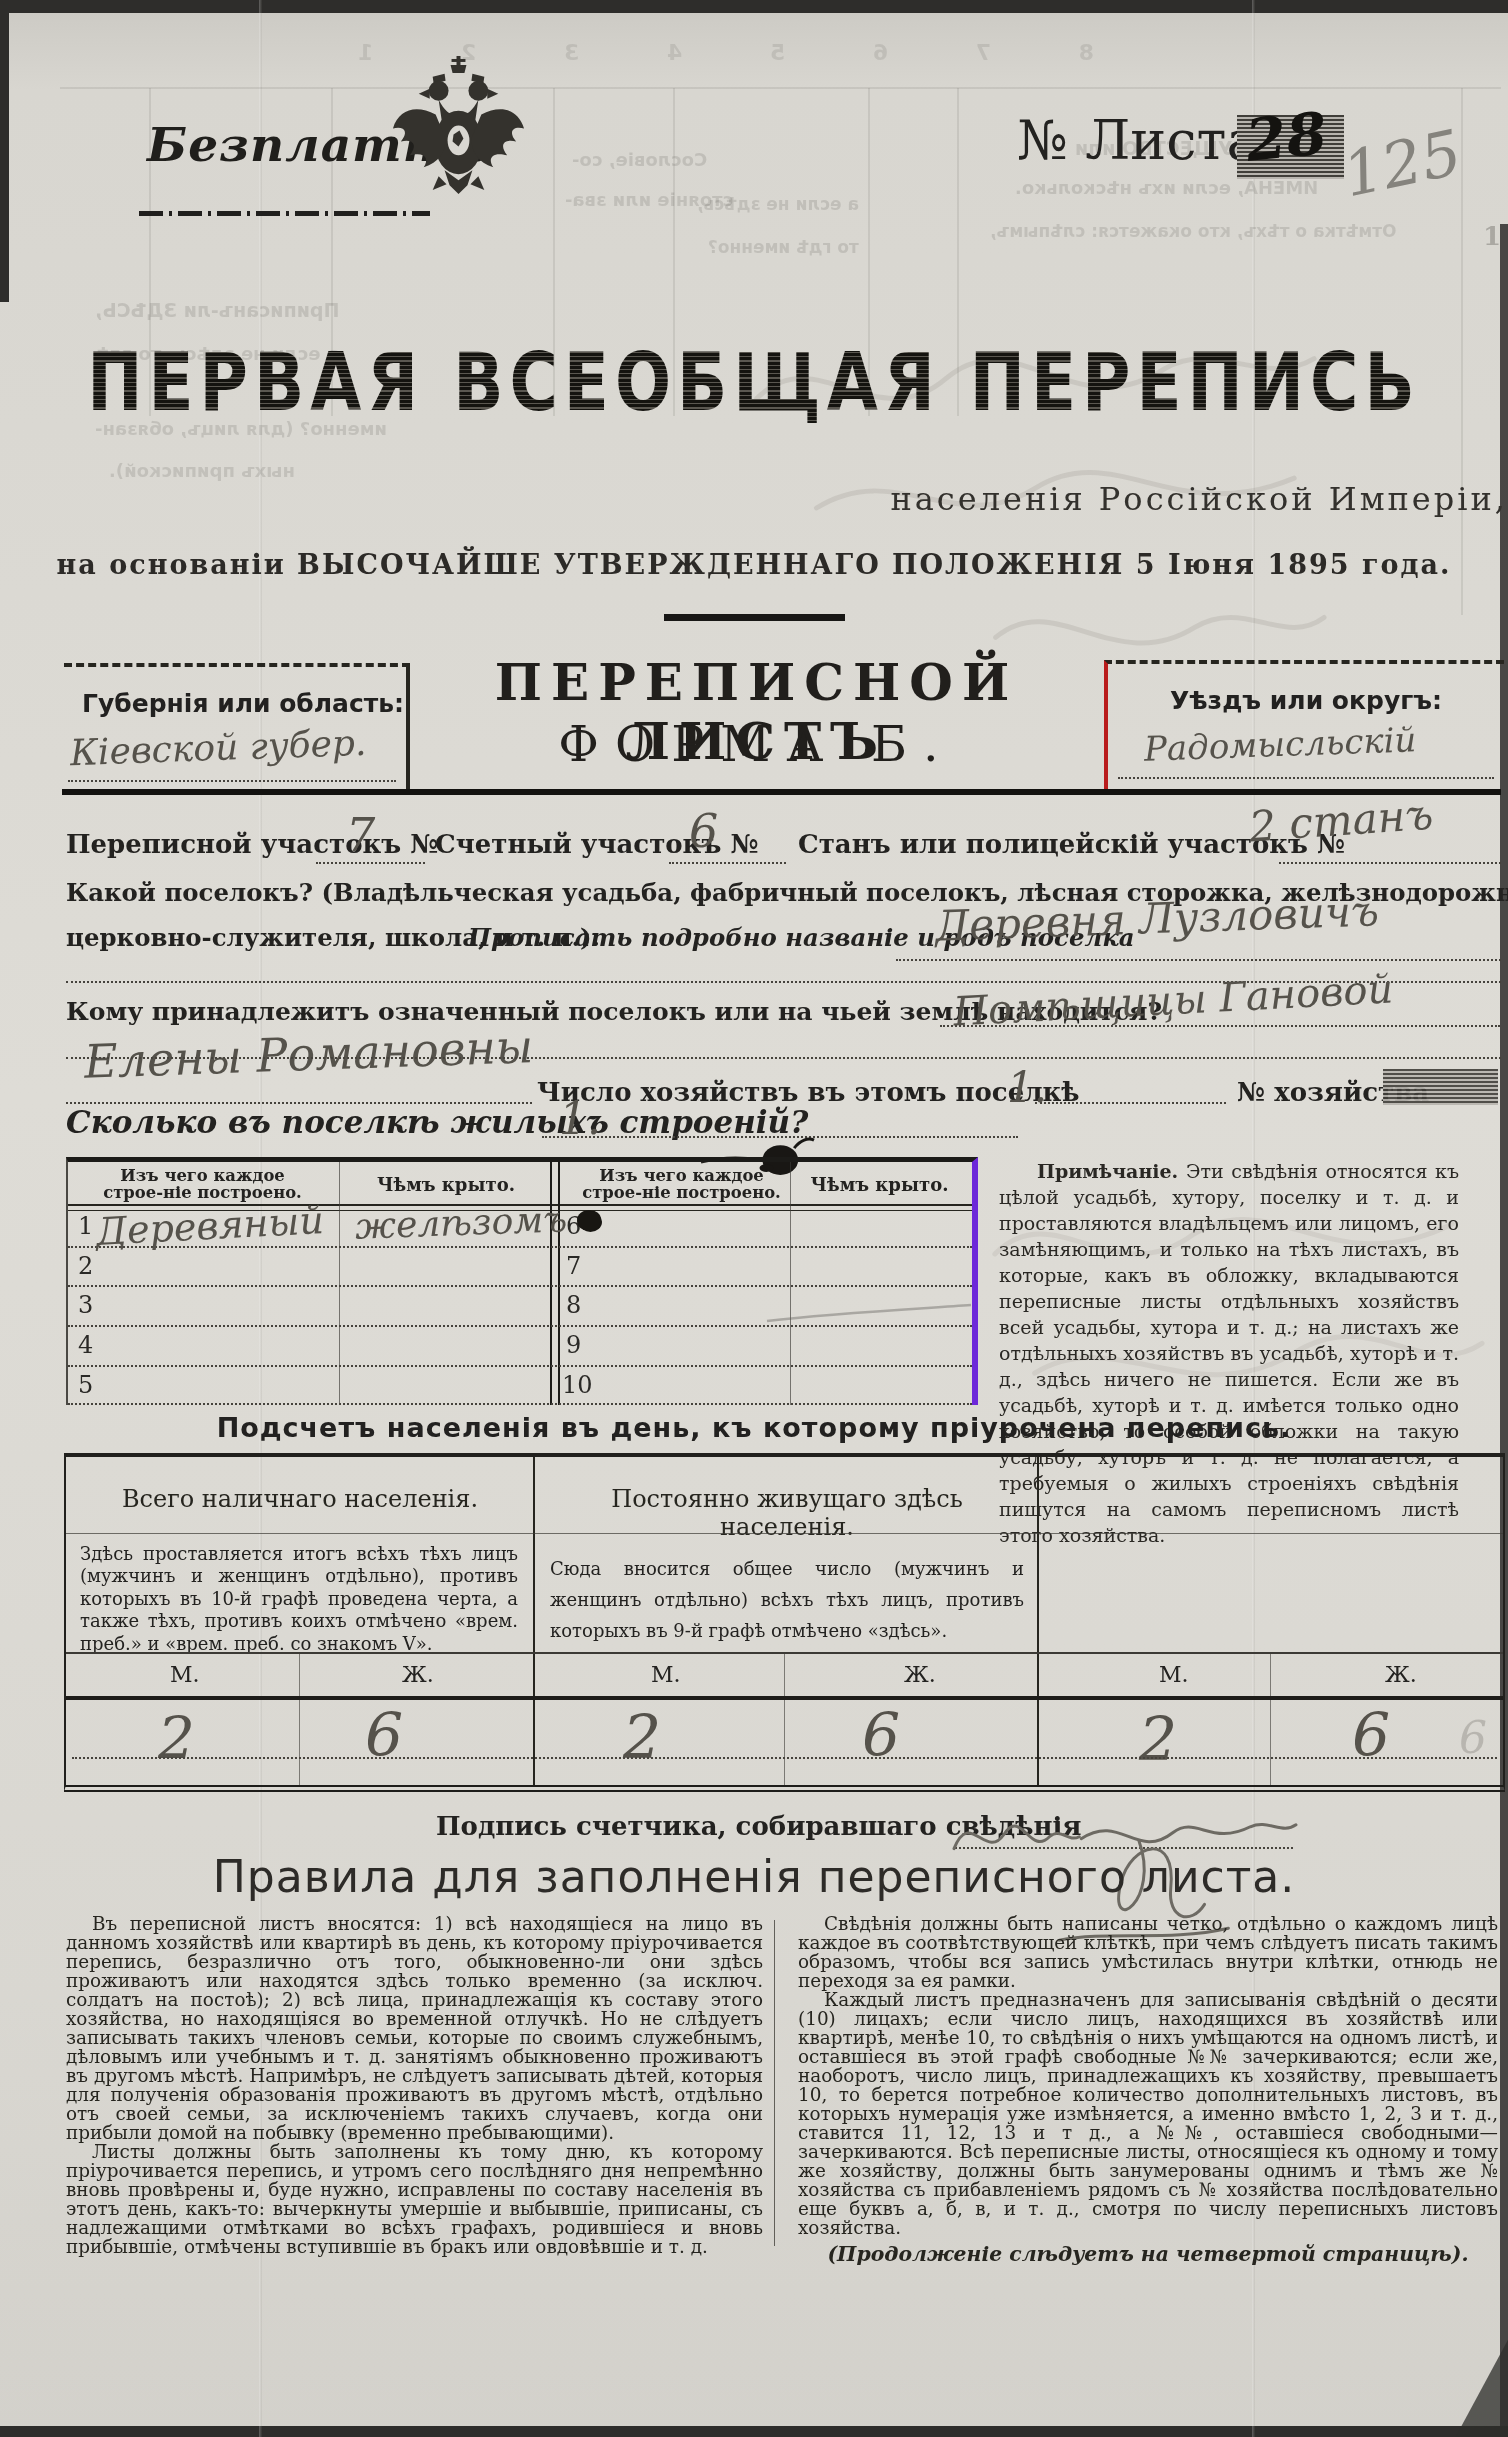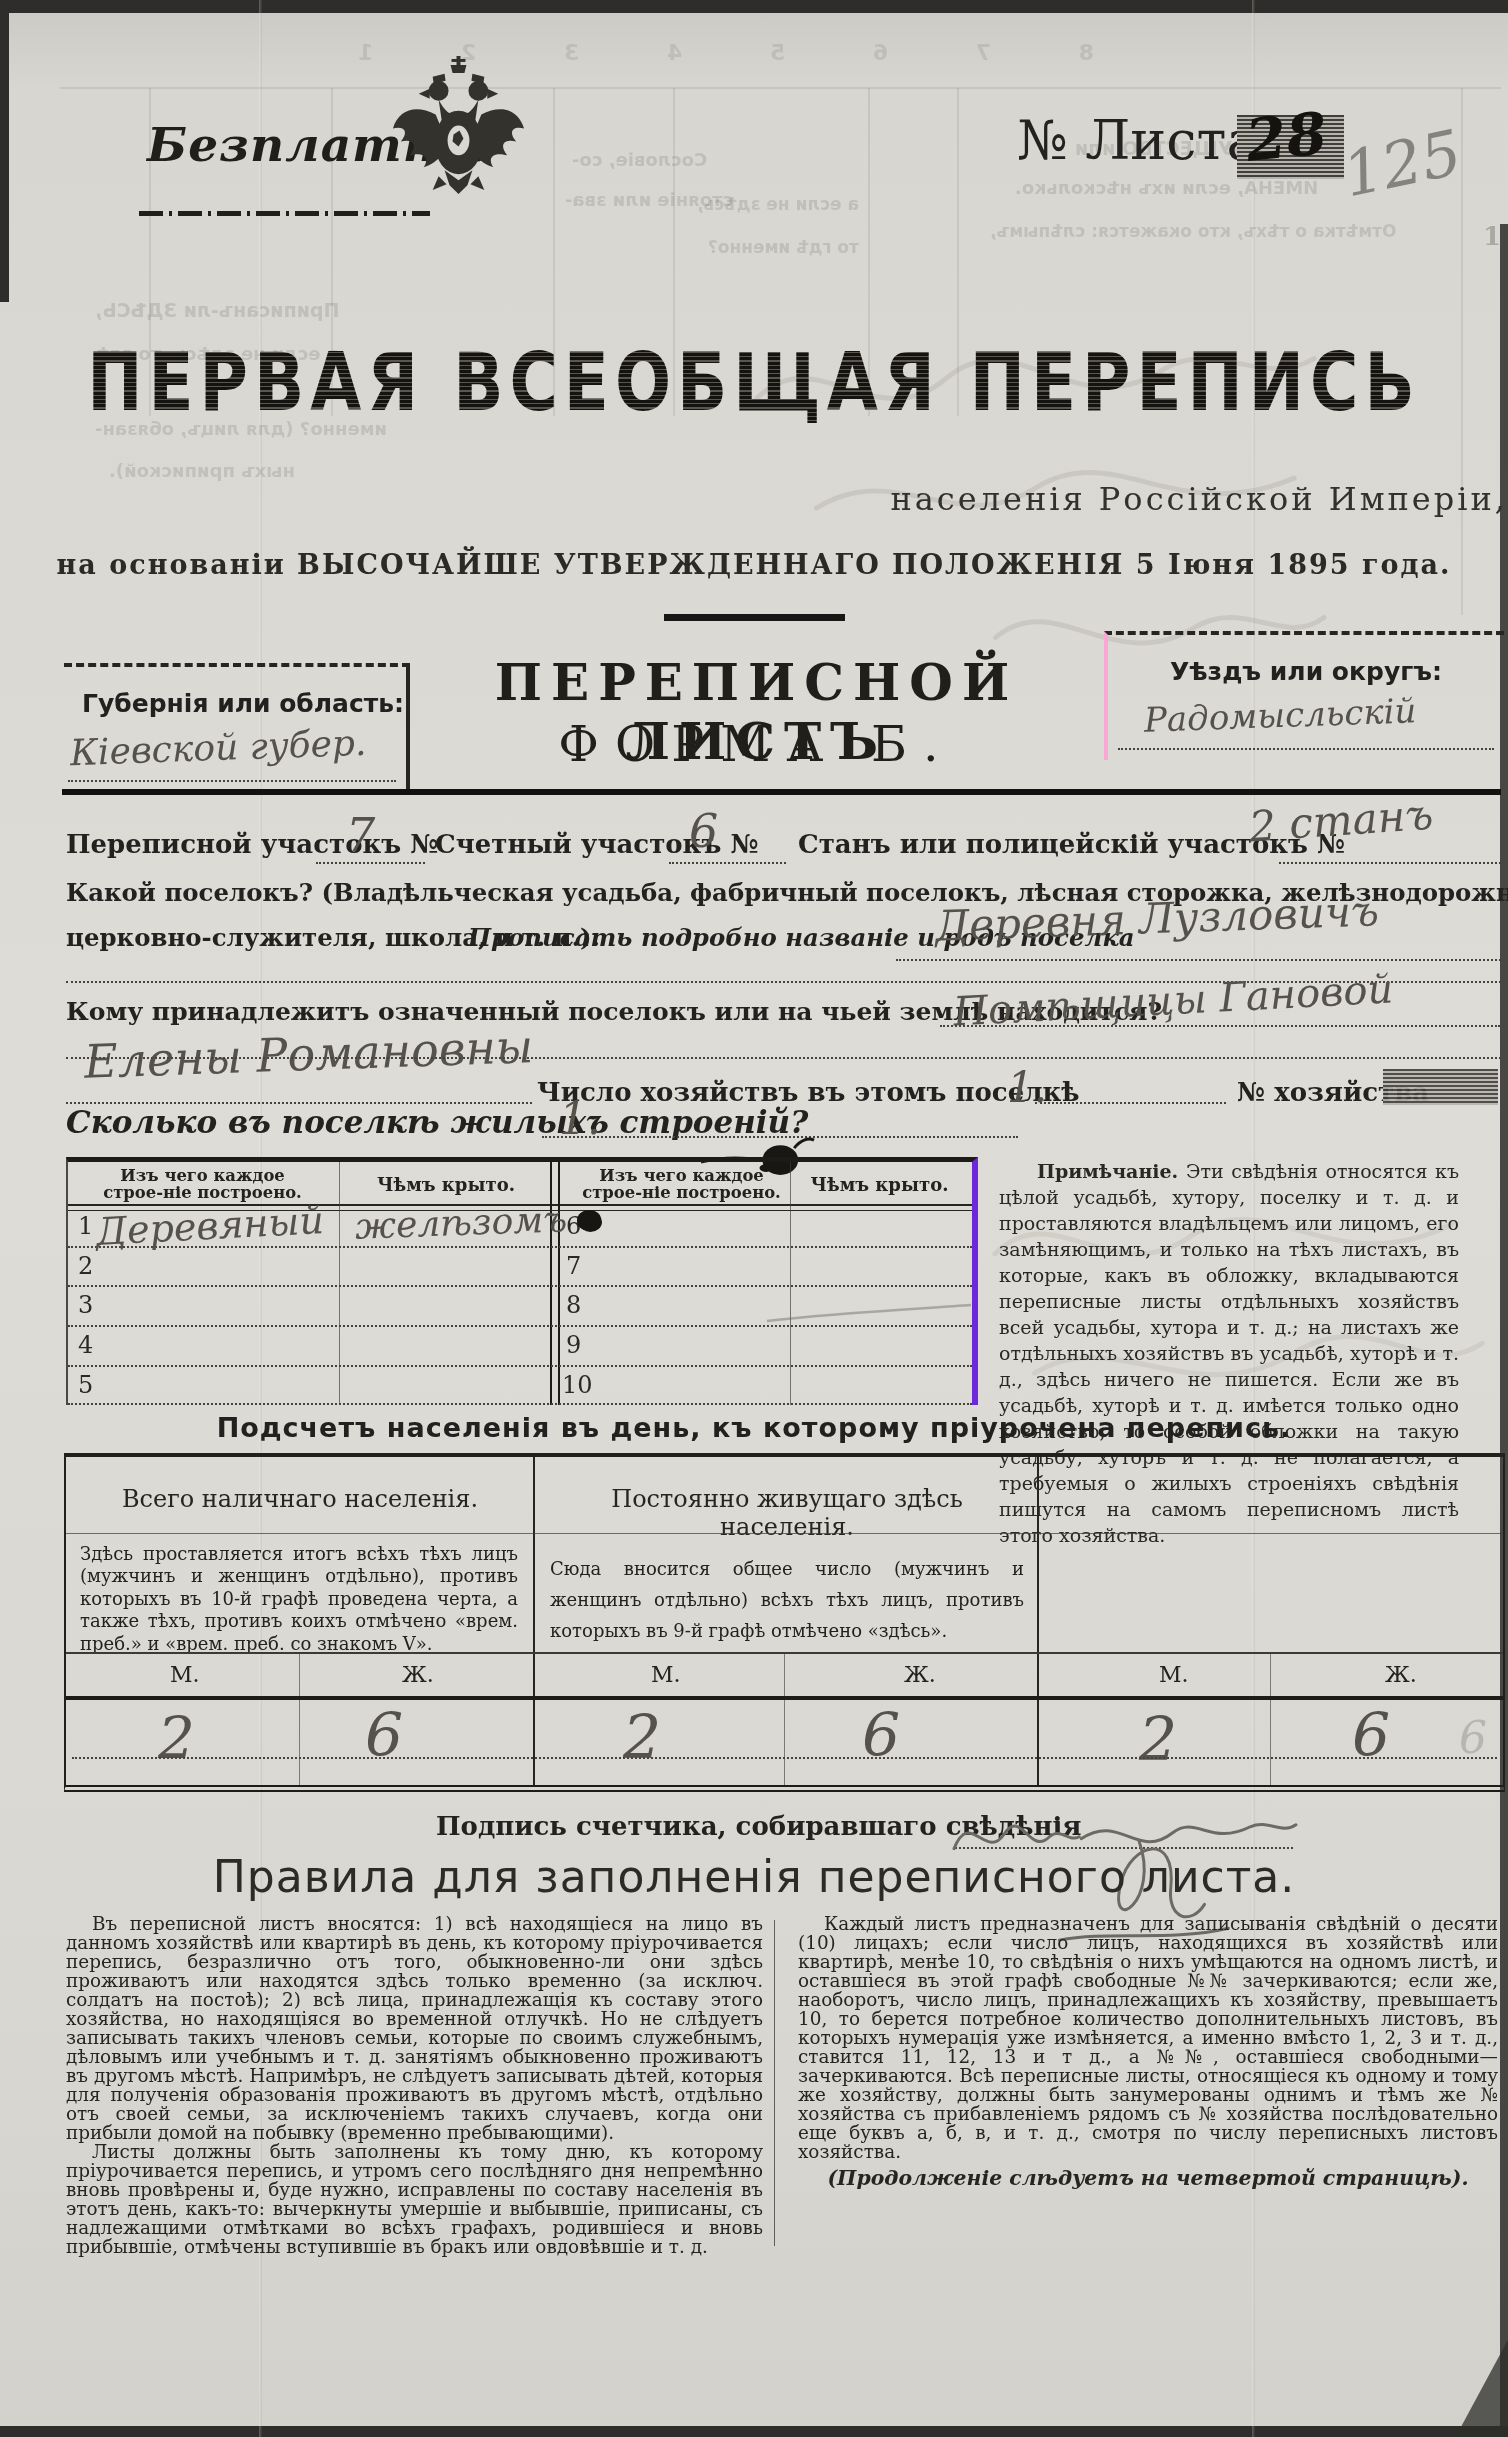--- a/index.html
+++ b/index.html
@@ -118,21 +118,21 @@
 <div class="abs ser" style="left:0;top:549px;width:100%;text-align:center;font-size:27px;font-weight:bold;letter-spacing:2px;color:#2c2a27">на основаніи ВЫСОЧАЙШЕ УТВЕРЖДЕННАГО ПОЛОЖЕНІЯ 5 Іюня 1895 года.</div>
 <div class="abs" style="left:664px;top:614px;width:181px;height:7px;background:#181715"></div>
 
 <div class="abs" style="left:64px;top:663px;width:342px;height:125px;border-top:4px dashed #26251f;border-right:4px solid #26251f">
   <div class="abs formlabel" style="left:18px;top:22px;font-size:25px;color:#222120">Губернія или область:</div>
   <div class="abs hw" style="left:6px;top:60px;font-size:36px;transform:rotate(-2deg)">Кіевской губер.</div>
   <div class="abs dotline" style="left:4px;top:113px;width:328px"></div>
 </div>
 <div class="abs ser" style="left:428px;top:653px;width:657px;text-align:center;font-size:50px;font-weight:bold;letter-spacing:9px;color:#211f1c">ПЕРЕПИСНОЙ ЛИСТЪ</div>
 <div class="abs ser" style="left:428px;top:716px;width:657px;text-align:center;font-size:49px;font-weight:normal;letter-spacing:16px;color:#211f1c">ФОРМА Б.</div>
-<div class="abs" style="left:1104px;top:631px;width:396px;height:125px;border-top:4px dashed #26251f;border-left:4px solid #f9a8d4">
+<div class="abs" style="left:1104px;top:660px;width:396px;height:125px;border-top:4px dashed #26251f;border-left:4px solid #b91c1c">
   <div class="abs formlabel" style="left:0;top:22px;width:100%;text-align:center;font-size:25px;color:#222120">Уѣздъ или округъ:</div>
   <div class="abs hw" style="left:36px;top:60px;font-size:34px;transform:rotate(-2deg)">Радомысльскій</div>
   <div class="abs dotline" style="left:10px;top:113px;width:376px"></div>
 </div>
 <div class="abs" style="left:62px;top:789px;width:1439px;height:6px;background:#131210"></div>
 
 <div>
   <span class="abs ser qtext" style="left:66px;top:829px;font-size:26px">Переписной участокъ №</span>
   <span class="abs hw" style="left:346px;top:808px;font-size:46px">7</span>
   <div class="abs dotline" style="left:316px;top:862px;width:109px"></div>
@@ -269,16 +269,17 @@
 </svg>
 
 <div class="abs sans" style="left:0;top:1851px;width:100%;text-align:center;font-size:44px;letter-spacing:1px;color:#2d2b28">Правила для заполненія переписного листа.</div>
 
 <div class="abs rules-col just ser" style="left:66px;top:1914px;width:697px;color:#26251f">
   <p>Въ переписной листъ вносятся: 1) всѣ находящіеся на лицо въ данномъ хозяйствѣ или квартирѣ въ день, къ которому пріурочивается перепись, безразлично отъ того, обыкновенно-ли они здѣсь проживаютъ или находятся здѣсь только временно (за исключ. солдатъ на постоѣ); 2) всѣ лица, принадлежащія къ составу этого хозяйства, но находящіяся во временной отлучкѣ. Но не слѣдуетъ записывать такихъ членовъ семьи, которые по своимъ служебнымъ, дѣловымъ или учебнымъ и т. д. занятіямъ обыкновенно проживаютъ въ другомъ мѣстѣ. Напримѣръ, не слѣдуетъ записывать дѣтей, которыя для полученія образованія проживаютъ въ другомъ мѣстѣ, отдѣльно отъ своей семьи, за исключеніемъ такихъ случаевъ, когда они прибыли домой на побывку (временно пребывающими).</p>
   <p>Листы должны быть заполнены къ тому дню, къ которому пріурочивается перепись, и утромъ сего послѣдняго дня непремѣнно вновь провѣрены и, буде нужно, исправлены по составу населенія въ этотъ день, какъ-то: вычеркнуты умершіе и выбывшіе, приписаны, съ надлежащими отмѣтками во всѣхъ графахъ, родившіеся и вновь прибывшіе, отмѣчены вступившіе въ бракъ или овдовѣвшіе и т. д.</p>
 </div>
 <div class="abs" style="left:774px;top:1920px;width:1px;height:326px;background:rgba(58,56,50,.75)"></div>
 <div class="abs rules-col just ser" style="left:798px;top:1914px;width:700px;color:#26251f">
+  <p>Свѣдѣнія должны быть написаны четко, отдѣльно о каждомъ лицѣ каждое въ соотвѣтствующей клѣткѣ, при чемъ слѣдуетъ писать такимъ образомъ, чтобы вся запись умѣстилась внутри клѣтки, отнюдь не переходя за ея рамки.</p>
   <p>Каждый листъ предназначенъ для записыванія свѣдѣній о десяти (10) лицахъ; если число лицъ, находящихся въ хозяйствѣ или квартирѣ, менѣе 10, то свѣдѣнія о нихъ умѣщаются на одномъ листѣ, и оставшіеся въ этой графѣ свободные №№ зачеркиваются; если же, наоборотъ, число лицъ, принадлежащихъ къ хозяйству, превышаетъ 10, то берется потребное количество дополнительныхъ листовъ, въ которыхъ нумерація уже измѣняется, а именно вмѣсто 1, 2, 3 и т. д., ставится 11, 12, 13 и т д., а №№, оставшіеся свободными—зачеркиваются. Всѣ переписные листы, относящіеся къ одному и тому же хозяйству, должны быть занумерованы однимъ и тѣмъ же № хозяйства съ прибавленіемъ рядомъ съ № хозяйства послѣдовательно еще буквъ а, б, в, и т. д., смотря по числу переписныхъ листовъ хозяйства.</p>
   <p style="text-indent:0;text-align:center;font-style:italic;font-weight:bold;font-size:20.4px;margin-top:8px">(Продолженіе слѣдуетъ на четвертой страницѣ).</p>
 </div>
 
 
 </body></html>

